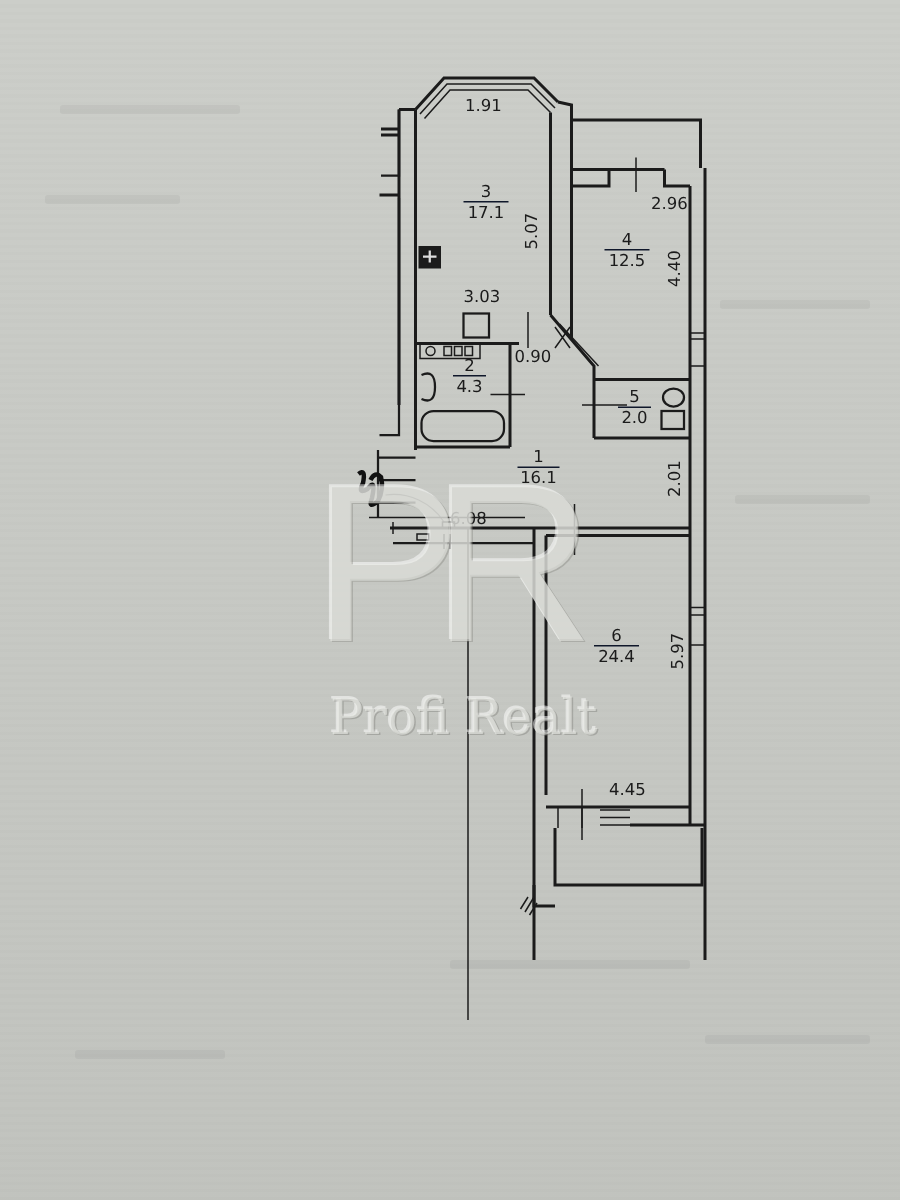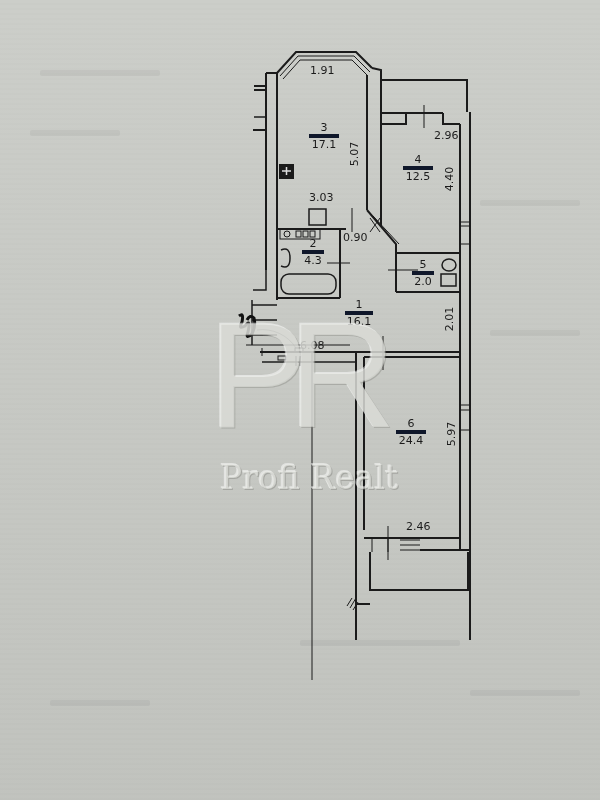--- a/index.html
+++ b/index.html
@@ -9,21 +9,21 @@
     background-image:
       linear-gradient(180deg, rgba(255,255,255,0.06) 0%, rgba(0,0,0,0.04) 100%),
       repeating-linear-gradient(0deg, rgba(0,0,0,0.012) 0 2px, transparent 2px 5px);
     font-family:"DejaVu Serif", serif;
   }
   .bleed { position:absolute; height:6px; background:rgba(90,95,90,0.08); border-radius:2px; }
   svg.plan { position:absolute; left:0; top:0; }
   .lbl { position:absolute; font-family:"DejaVu Sans", sans-serif; color:#1b1b1b; font-size:11px; line-height:12px; white-space:nowrap; }
   .room { position:absolute; text-align:center; font-family:"DejaVu Sans", sans-serif; color:#1b1b1b; font-size:11px; line-height:12px; }
   .room .num { display:block; }
-  .room .area { display:block; border-top:4px solid #0f172a; padding-top:1px; }
+  .room .area { display:block; border-top:1px solid #0f172a; padding-top:1px; }
   .vert { transform:rotate(-90deg); transform-origin:center; }
   .wm-letters { position:absolute; left:208px; top:300px; font-family:Liberation Sans, sans-serif; font-size:150px; line-height:150px; color:rgba(235,236,232,0.55); text-shadow:1px 1px 0 rgba(120,120,115,0.35), -1px -1px 0 rgba(255,255,255,0.5); letter-spacing:-20px; }
   .wm-text { position:absolute; left:220px; top:458px; font-family:"DejaVu Serif", serif; font-size:33px; color:rgba(235,236,232,0.6); text-shadow:1px 1px 0 rgba(120,120,115,0.4), -1px -1px 0 rgba(255,255,255,0.5); }
   .scribble { position:absolute; left:236px; top:312px; width:22px; height:30px; }
 </style>
 </head>
 <body>
 
 <div class="bleed" style="left:40px;top:70px;width:120px;"></div>
 <div class="bleed" style="left:30px;top:130px;width:90px;"></div>
@@ -164,16 +164,16 @@
 
 <div class="lbl" style="left:310px;top:65px;text-align:center;">1.91</div>
 <div class="lbl vert" style="left:343px;top:148px;">5.07</div>
 <div class="lbl" style="left:309px;top:192px;">3.03</div>
 <div class="lbl" style="left:395px;top:130px;margin-left:39px;">2.96</div>
 <div class="lbl vert" style="left:438px;top:173px;">4.40</div>
 <div class="lbl" style="left:343px;top:232px;">0.90</div>
 <div class="lbl vert" style="left:438px;top:313px;">2.01</div>
 <div class="lbl" style="left:300px;top:340px;text-align:right;">6.08</div>
 <div class="lbl vert" style="left:440px;top:428px;">5.97</div>
-<div class="lbl" style="left:406px;top:521px;">2.46</div>
+<div class="lbl" style="left:406px;top:521px;">4.45</div>
 
 <div class="wm-letters">PR</div>
 <div class="wm-text">Profi Realt</div>
 
 </body></html>

